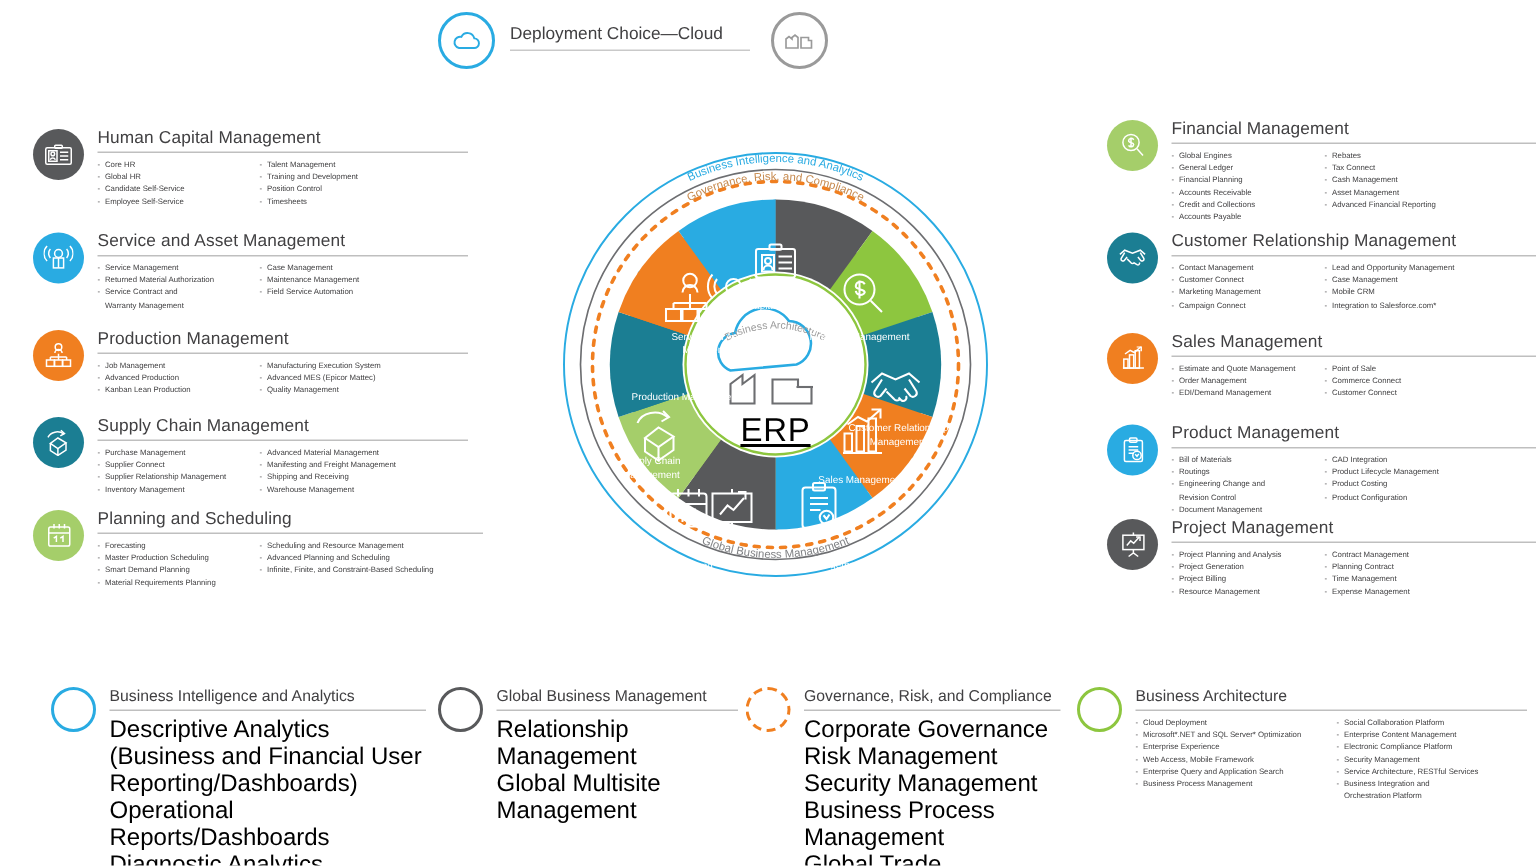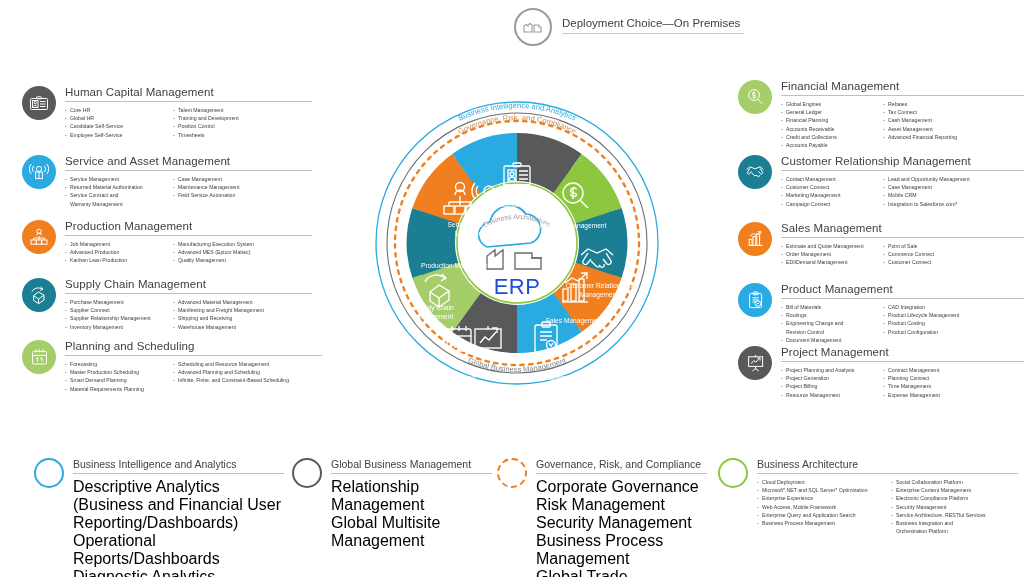--- a/index.html
+++ b/index.html
@@ -52,39 +52,46 @@
   
   #wheel { position: absolute; left: 322px; top: 38px; width: 390px; height: 400px; }
   #wheel svg { display: block; }
   .seg-label {
     position: absolute; width: 92px; text-align: center;
     font-size: 6.6px; line-height: 8.6px; color: #ffffff;
     transform: translate(-50%, -50%); pointer-events: none;
   }
   .erp-text {
     position: absolute; left: 50%; top: 236px; transform: translateX(-50%);
-    font-size: 22px; color: #1d4ed8; letter-spacing: .5px;
+    font-size: 22px; color: #000000; letter-spacing: .5px; text-decoration: underline;
   }
 </style>
 </head>
 <body>
 
 <div id="stage">
 
+  <div class="deploy" style="left:292px; top:8px;">
+    <div class="deploy-ic cloud">
+      <svg width="22" height="16" viewBox="0 0 22 16">
+          <path d="M6 13h10a3.2 3.2 0 0 0 .2-6.4A4.6 4.6 0 0 0 7.6 5.6 3.6 3.6 0 0 0 6 13z" fill="none" stroke="#29ABE2" stroke-width="1.3"></path>
+        </svg>
+    </div>
+    <div class="deploy-txt">
+      <div class="t">Deployment Choice—Cloud</div>
+      <div class="rule" style="width:160px"></div>
+    </div>
+  </div>
 
   <div class="deploy" style="left:514px; top:8px;">
     <div class="deploy-ic prem">
       <svg width="24" height="16" viewBox="0 0 24 16">
         <path d="M3 13V7l2-1.6L7 7v-1l2-1.6L11 6v7z" fill="none" stroke="#9a9a9a" stroke-width="1.1"></path>
         <path d="M13 13V6h5v2h2v5z" fill="none" stroke="#9a9a9a" stroke-width="1.1"></path>
       </svg>
-    </div>
-    <div class="deploy-txt">
-      <div class="t">Deployment Choice—On Premises</div>
-      <div class="rule" style="width:182px"></div>
     </div>
   </div>
 
   <div id="wheel">
     <svg width="390" height="400" viewBox="0 0 390 400">
       <defs>
         <path id="arcOuterTop" d="M 60 205 A 135 135 0 0 1 330 205" fill="none"></path>
         <path id="arcSecondTop" d="M 72 205 A 123 123 0 0 1 318 205" fill="none"></path>
         <path id="arcInnerTop" d="M 128 248 A 67 67 0 0 1 262 248" fill="none"></path>
         <path id="arcBottom" d="M 66 205 A 129 129 0 0 0 324 205" fill="none"></path>

